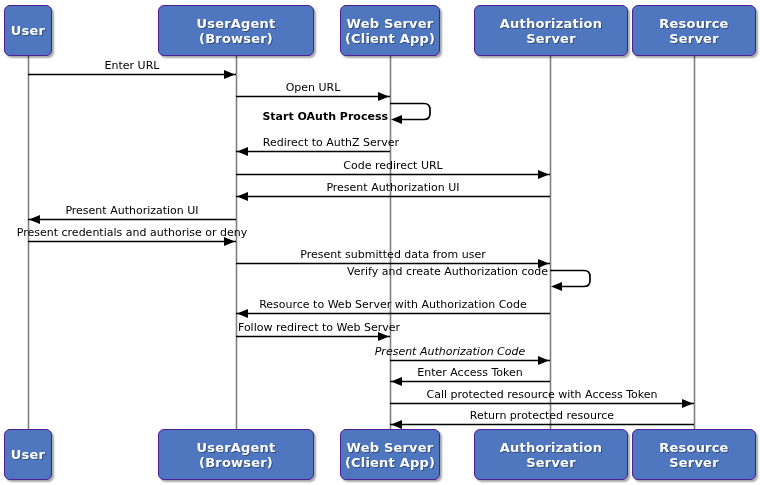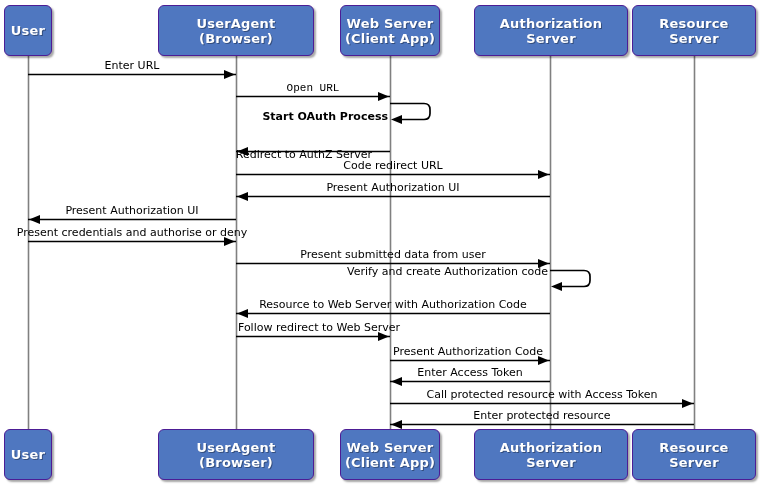--- a/index.html
+++ b/index.html
@@ -149,29 +149,29 @@
 (Client App)</div>
       <div class="actor-box" style="left: 340px; top: 429px; width: 100px; height: 51px;">Web Server
 (Client App)</div>
       <div class="actor-box" style="left: 474px; top: 5px; width: 154px; height: 51px;">Authorization Server</div>
       <div class="actor-box" style="left: 474px; top: 429px; width: 154px; height: 51px;">Authorization Server</div>
       <div class="actor-box" style="left: 632px; top: 5px; width: 124px; height: 51px;">Resource Server</div>
       <div class="actor-box" style="left: 632px; top: 429px; width: 124px; height: 51px;">Resource Server</div>
     </div>
   <div id="label-layer">
       <div class="msg-label" style="left: 132px; top: 60px;">Enter URL</div>
-      <div class="msg-label" style="left: 313px; top: 82px; font-family: Liberation Mono, monospace;">Open URL</div>
+      <div class="msg-label" style="left: 313px; top: 82px;">Open URL</div>
       <div class="msg-label lbl-left" style="left: auto; right: 372px; top: 111px; font-weight: bold;">Start OAuth Process</div>
-      <div class="msg-label" style="left: 304px; top: 137px; margin-top: 12px;">Redirect to AuthZ Server</div>
+      <div class="msg-label" style="left: 331px; top: 137px;">Redirect to AuthZ Server</div>
       <div class="msg-label" style="left: 393px; top: 160px;">Code redirect URL</div>
       <div class="msg-label" style="left: 393px; top: 182px;">Present Authorization UI</div>
       <div class="msg-label" style="left: 132px; top: 205px;">Present Authorization UI</div>
       <div class="msg-label" style="left: 132px; top: 227px;">Present credentials and authorise or deny</div>
       <div class="msg-label" style="left: 393px; top: 249px;">Present submitted data from user</div>
       <div class="msg-label lbl-left" style="left: auto; right: 212px; top: 266px;">Verify and create Authorization code</div>
       <div class="msg-label" style="left: 393px; top: 299px;">Resource to Web Server with Authorization Code</div>
       <div class="msg-label" style="left: 319px; top: 322px;">Follow redirect to Web Server</div>
-      <div class="msg-label" style="left: 468px; top: 346px;">Present Authorization Code</div>
+      <div class="msg-label" style="left: 450px; top: 346px; font-style: italic;">Present Authorization Code</div>
       <div class="msg-label" style="left: 470px; top: 367px;">Enter Access Token</div>
       <div class="msg-label" style="left: 542px; top: 389px;">Call protected resource with Access Token</div>
-      <div class="msg-label" style="left: 542px; top: 410px;">Enter protected resource</div>
+      <div class="msg-label" style="left: 542px; top: 410px;">Return protected resource</div>
     </div>
 </div>
 
 </body></html>

